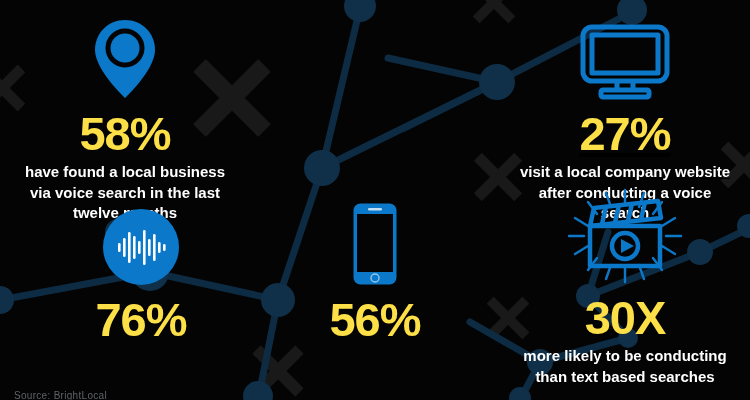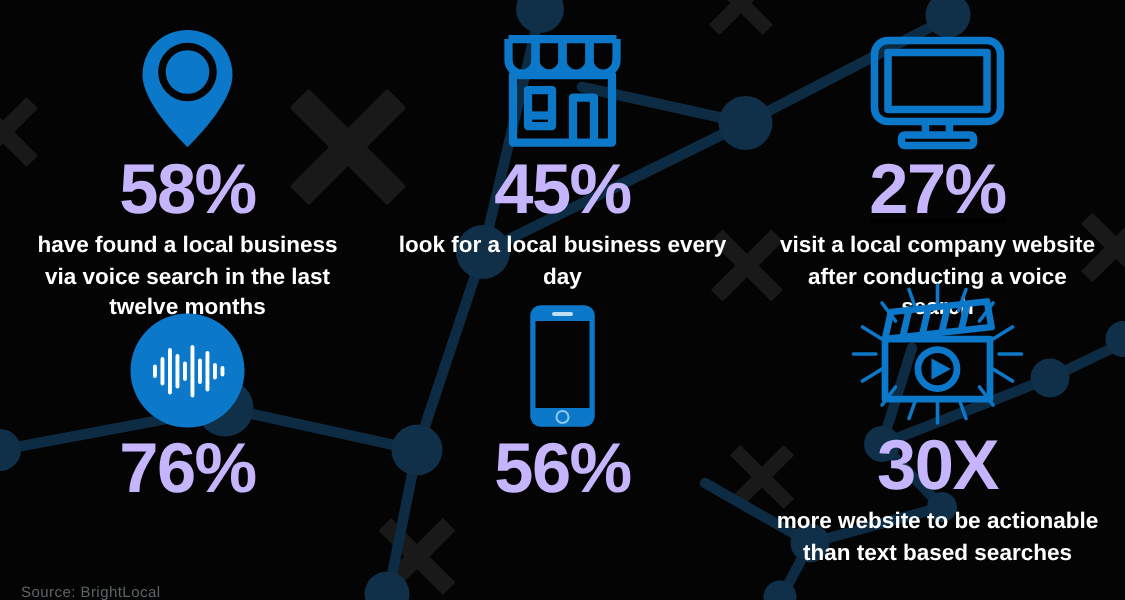--- a/index.html
+++ b/index.html
@@ -27,26 +27,26 @@
     box-sizing: border-box;
     text-align: center;
   }
   .icon-wrap {
     height: 86px;
     display: flex;
     align-items: flex-end;
     justify-content: center;
   }
   .stat-value {
-    color: #c4b5fd;
+    color: #fde047;
     font-size: 47px;
     font-weight: bold;
     line-height: 1.02;
     letter-spacing: -1px;
-    margin-top: 2px;
+    margin-top: 10px;
   }
   .stat-label {
     color: #ffffff;
     font-size: 15px;
     font-weight: bold;
     line-height: 1.38;
     margin-top: 4px;
     padding: 0 6px;
   }
   #source-text {
@@ -140,56 +140,37 @@
     <div class="icon-wrap">
       <svg width="70" height="82" viewBox="0 0 70 82">
         <path d="M35 2 C18 2 5 15 5 32 C5 52 35 80 35 80 C35 80 65 52 65 32 C65 15 52 2 35 2 Z" fill="#0b78c9"></path>
         <circle cx="35" cy="30" r="17" fill="none" stroke="#040404" stroke-width="5"></circle>
       </svg>
     </div>
     <div class="stat-value">58%</div>
     <div class="stat-label" style="padding:0 18px;">have found a local business via voice search in the last twelve months</div>
   </div>
 
-  <div class="stat-cell" style="left:250px; top:14px; width:250px;">
-    <div class="icon-wrap">
-      <svg width="86" height="80" viewBox="0 0 86 80">
-        <g fill="none" stroke="#0b78c9" stroke-width="5.5" stroke-linejoin="round">
-          <path d="M7 6 h72"></path>
-          <path d="M7 6 v14 a9 9 0 0 0 18 0 v-14"></path>
-          <path d="M25 6 v14 a9 9 0 0 0 18 0 v-14"></path>
-          <path d="M43 6 v14 a9 9 0 0 0 18 0 v-14"></path>
-          <path d="M61 6 v14 a9 9 0 0 0 18 0 v-14"></path>
-          <rect x="10" y="30" width="66" height="45"></rect>
-          <rect x="20" y="40" width="16" height="24"></rect>
-          <path d="M22 57 h12"></path>
-          <path d="M50 75 v-30 h14 v30"></path>
-        </g>
-      </svg>
-    </div>
-    <div class="stat-value">45%</div>
-    <div class="stat-label">look for a local business every day</div>
-  </div>
 
   <div class="stat-cell" style="left:500px; top:14px; width:250px;text-decoration:underline;">
     <div class="icon-wrap">
       <svg width="96" height="78" viewBox="0 0 96 78">
         <g fill="none" stroke="#0b78c9" stroke-width="5" stroke-linejoin="round">
           <rect x="6" y="5" width="84" height="54" rx="9"></rect>
           <rect x="15" y="13" width="66" height="38"></rect>
           <path d="M40 59 v9 M56 59 v9"></path>
           <rect x="24" y="68" width="48" height="7" rx="2"></rect>
         </g>
       </svg>
     </div>
     <div class="stat-value">27%</div>
     <div class="stat-label" style="padding:0 14px;">visit a local company website after conducting a voice search</div>
   </div>
 
-  <div class="stat-cell" style="left:0px; top:206px; width:250px;">
+  <div class="stat-cell" style="left:16px; top:206px; width:250px;">
     <div class="icon-wrap" style="height:80px;">
       <svg width="78" height="78" viewBox="0 0 78 78">
         <circle cx="39" cy="39" r="38" fill="#0b78c9"></circle>
         <g fill="#ffffff">
           <rect x="16" y="35" width="2.6" height="9" rx="1.3"></rect>
           <rect x="21" y="30" width="2.6" height="19" rx="1.3"></rect>
           <rect x="26" y="24" width="2.6" height="31" rx="1.3"></rect>
           <rect x="31" y="28" width="2.6" height="23" rx="1.3"></rect>
           <rect x="36" y="33" width="2.6" height="13" rx="1.3"></rect>
           <rect x="41" y="22" width="2.6" height="35" rx="1.3"></rect>
@@ -239,18 +220,18 @@
         <g fill="none" stroke="#0b78c9" stroke-width="4.5" stroke-linejoin="round">
           <rect x="24" y="38" width="70" height="40"></rect>
           <path d="M24 38 L28 20 L92 13 L95 30 Z"></path>
           <path d="M40 18.5 L36 36 M53 17 L49 34.5 M66 15.5 L62 33 M79 14 L75 31.5"></path>
           <circle cx="59" cy="58" r="13"></circle>
         </g>
         <path d="M55 51 L68 58 L55 65 Z" fill="#0b78c9"></path>
       </svg>
     </div>
     <div class="stat-value">30X</div>
-    <div class="stat-label" style="padding:0 12px;">more website to be actionable than text based searches</div>
+    <div class="stat-label" style="padding:0 12px;">more likely to be conducting than text based searches</div>
   </div>
 
   <div id="source-text">Source: BrightLocal</div>
 
 </div>
 
 </body></html>

